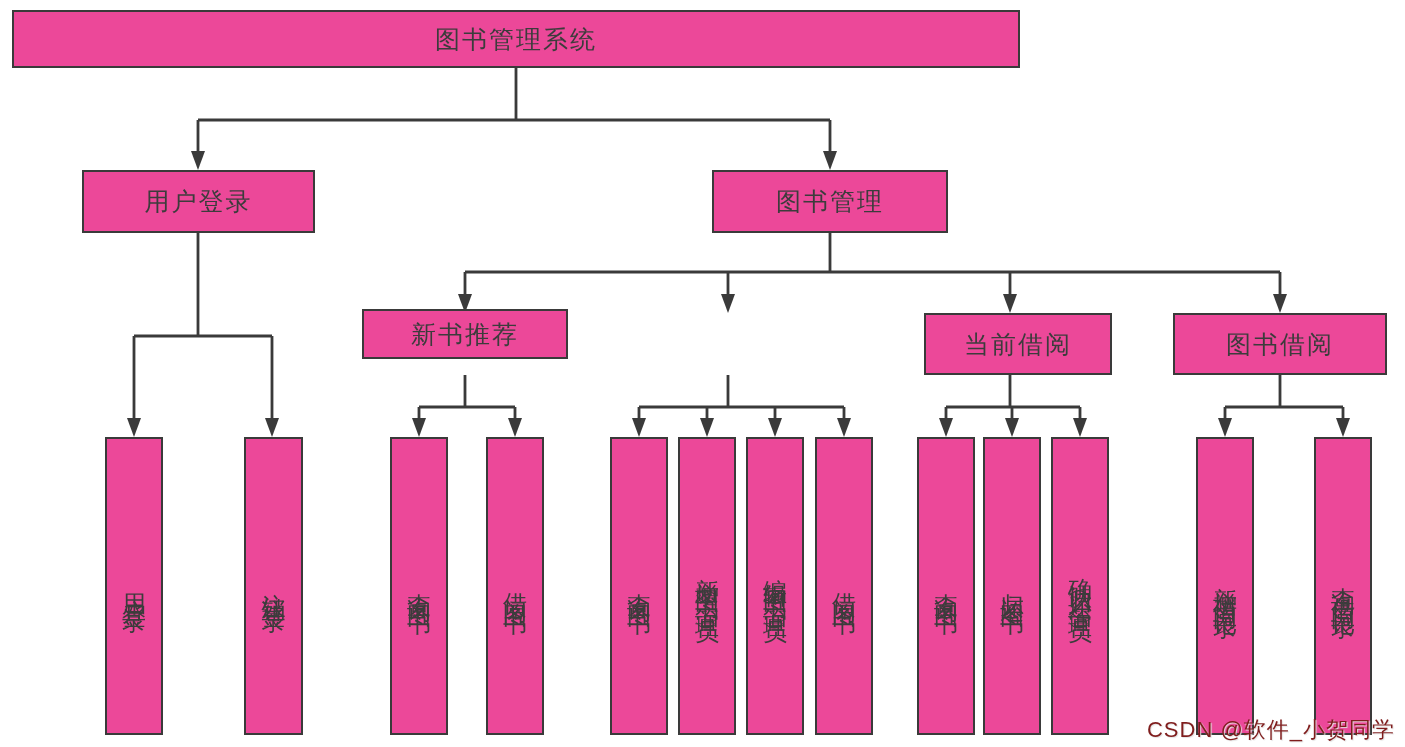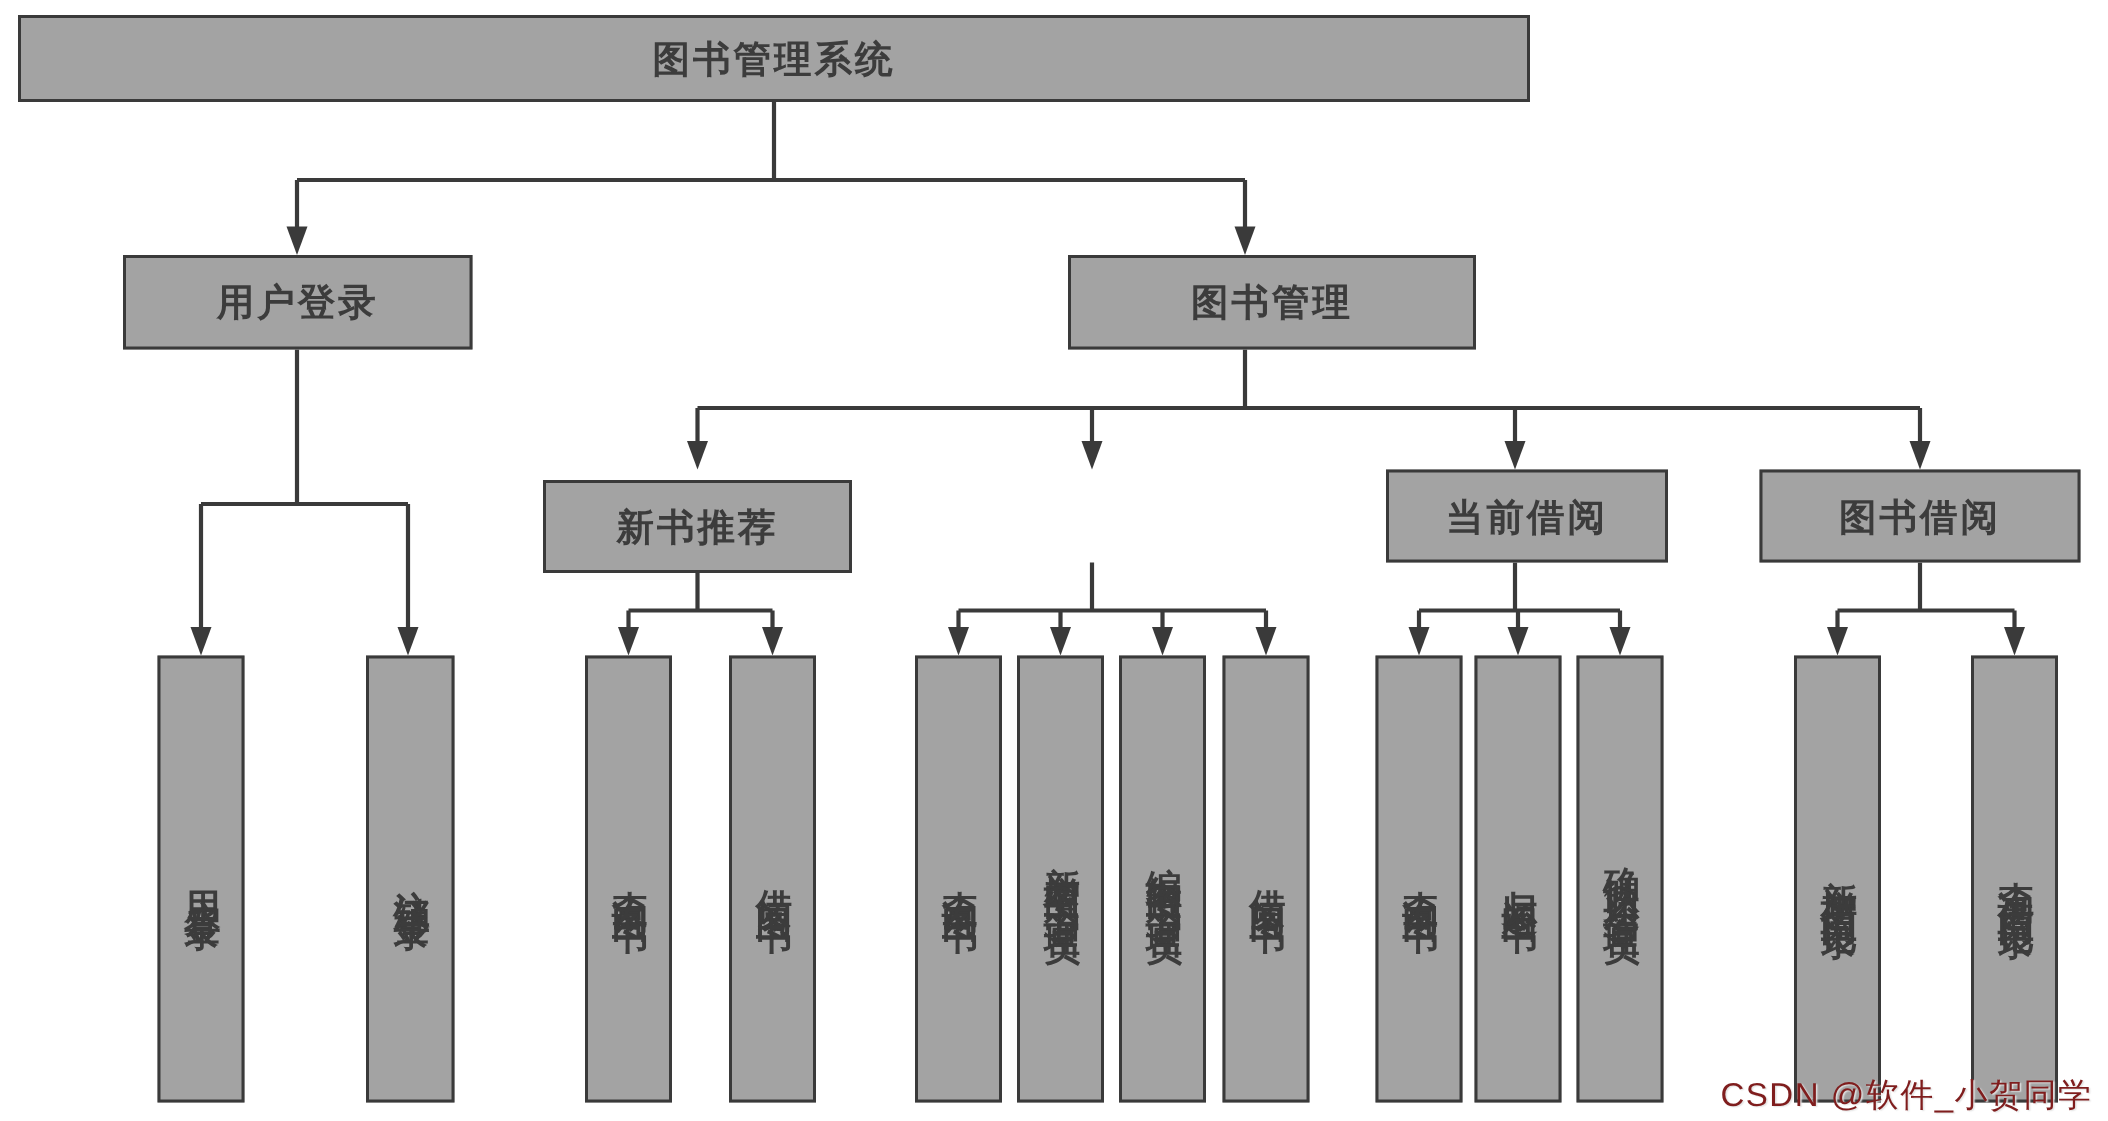--- a/index.html
+++ b/index.html
@@ -16,28 +16,27 @@
     overflow: hidden;
   }
   #connectors {
     position: absolute;
     left: 0;
     top: 0;
     z-index: 1;
   }
   .box {
     position: absolute;
-    background: #a3a3a3;
+    background: #ec4899;
     border: 2.5px solid #3a3a3a;
     box-sizing: border-box;
     display: flex;
     align-items: center;
     justify-content: center;
     z-index: 2;
-    font-weight: bold;
   }
   .box.h span {
     font-size: 25px;
     letter-spacing: 2px;
     color: #3c3c3c;
     white-space: nowrap;
   }
   .box.v span {
     writing-mode: vertical-rl;
     text-orientation: mixed;
@@ -97,25 +96,25 @@
     </g>
   </svg>
 
   <div class="box h" style="left:12px; top:10px; width:1008px; height:58px;">
     <span>图书管理系统</span>
   </div>
 
   <div class="box h" style="left:82px; top:170px; width:233px; height:63px;">
     <span>用户登录</span>
   </div>
-  <div class="box h" style="left:712px; top:170px; width:272px; height:63px;">
+  <div class="box h" style="left:712px; top:170px; width:236px; height:63px;">
     <span>图书管理</span>
   </div>
 
-  <div class="box h" style="left:362px; top:320px; width:206px; height:62px;">
+  <div class="box h" style="left:362px; top:309px; width:206px; height:50px;">
     <span>新书推荐</span>
   </div>
   <div class="box h" style="left:924px; top:313px; width:188px; height:62px;">
     <span>当前借阅</span>
   </div>
   <div class="box h" style="left:1173px; top:313px; width:214px; height:62px;">
     <span>图书借阅</span>
   </div>
 
   <div class="box v" style="left:105px; top:437px; width:58px; height:298px;">

